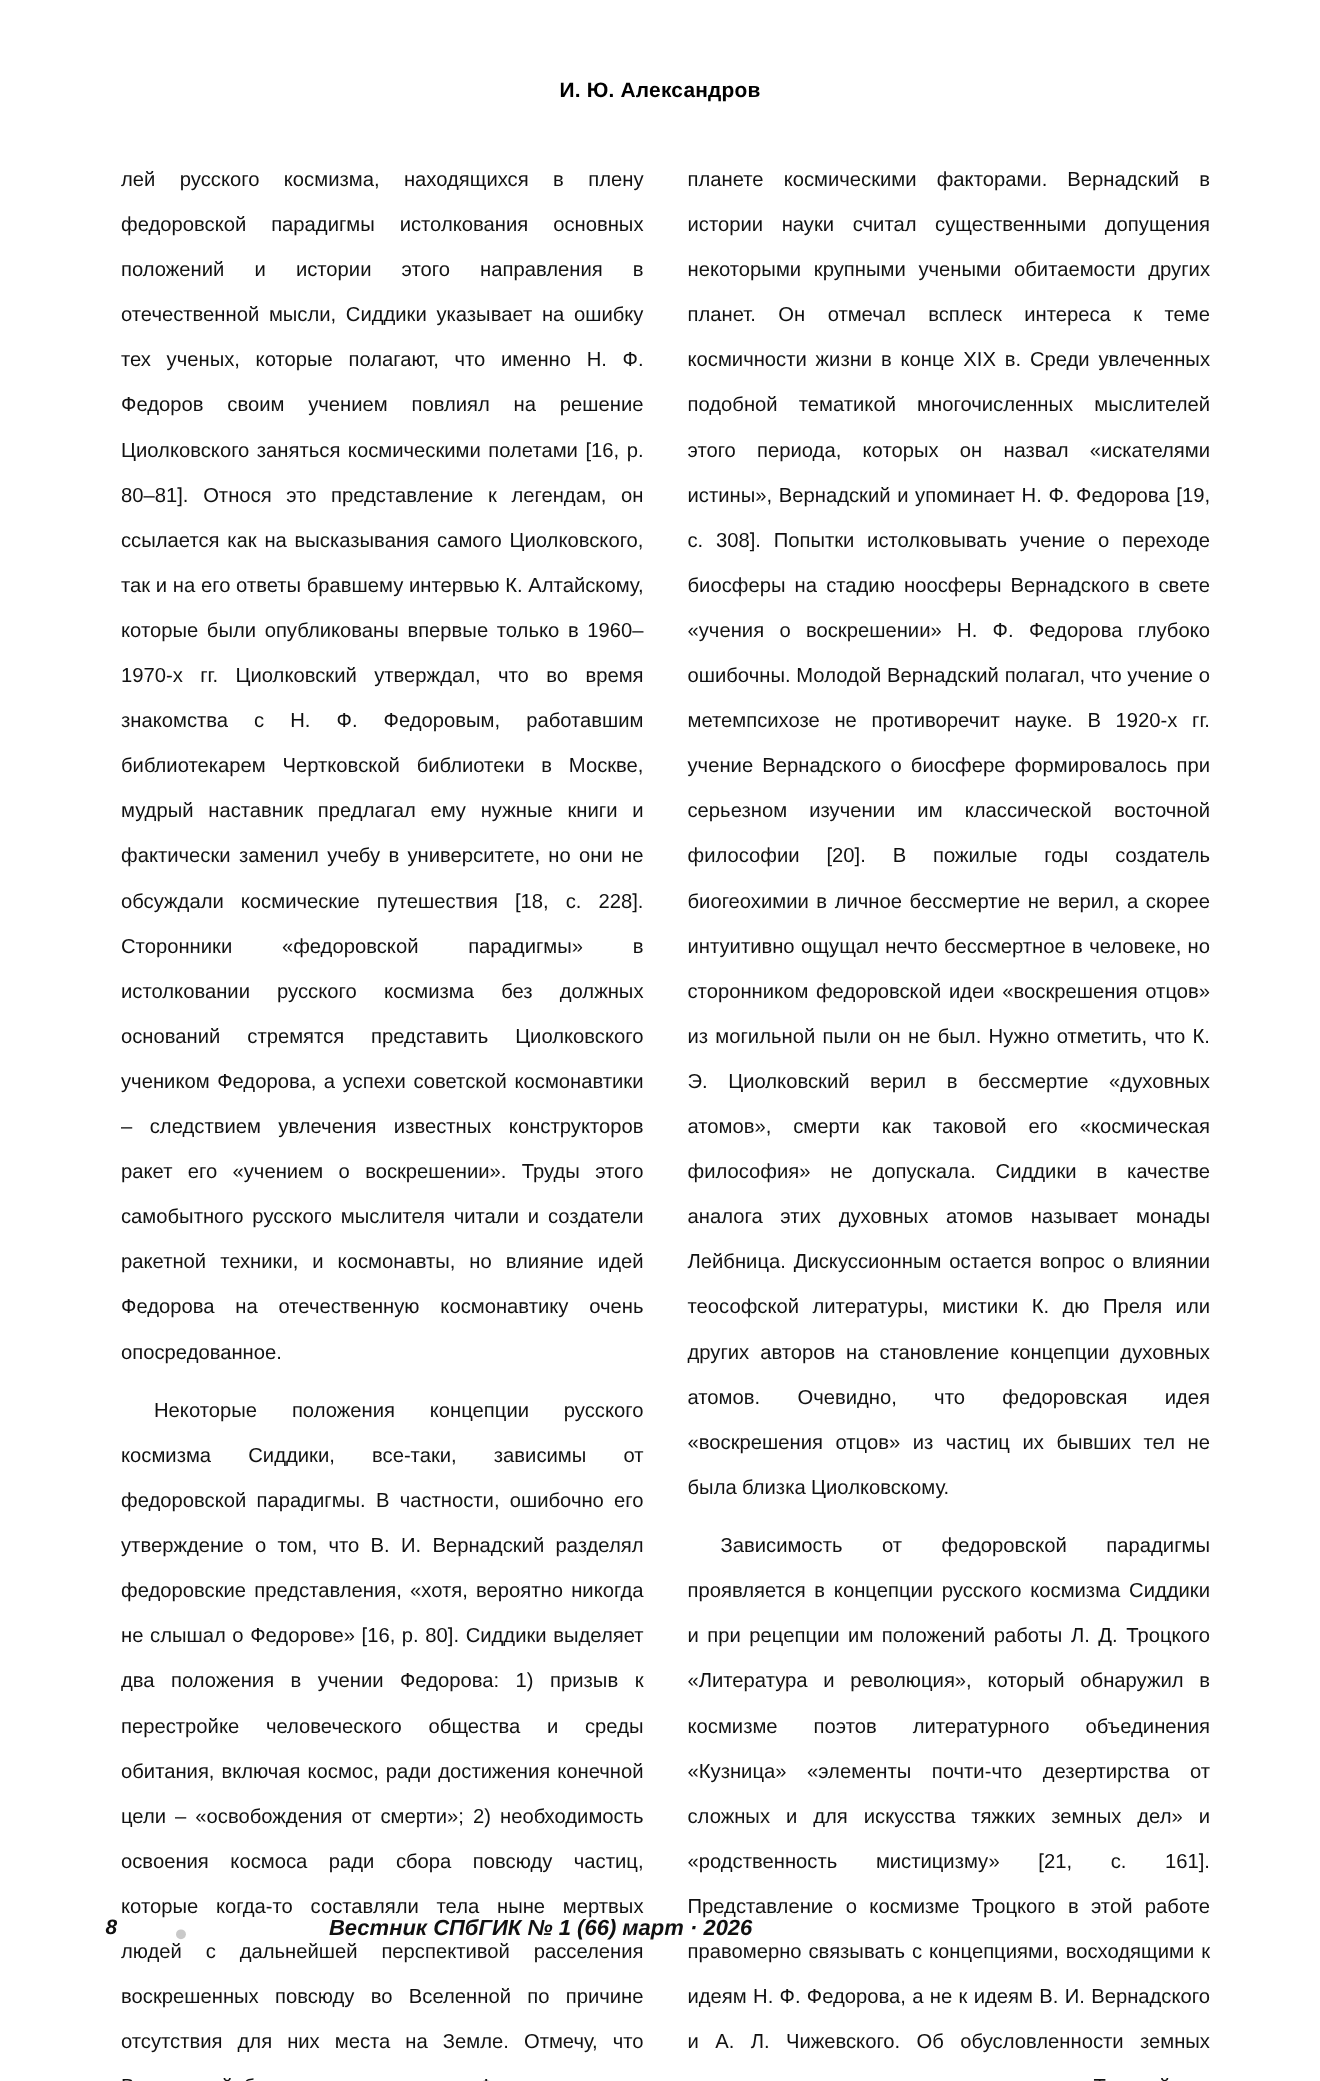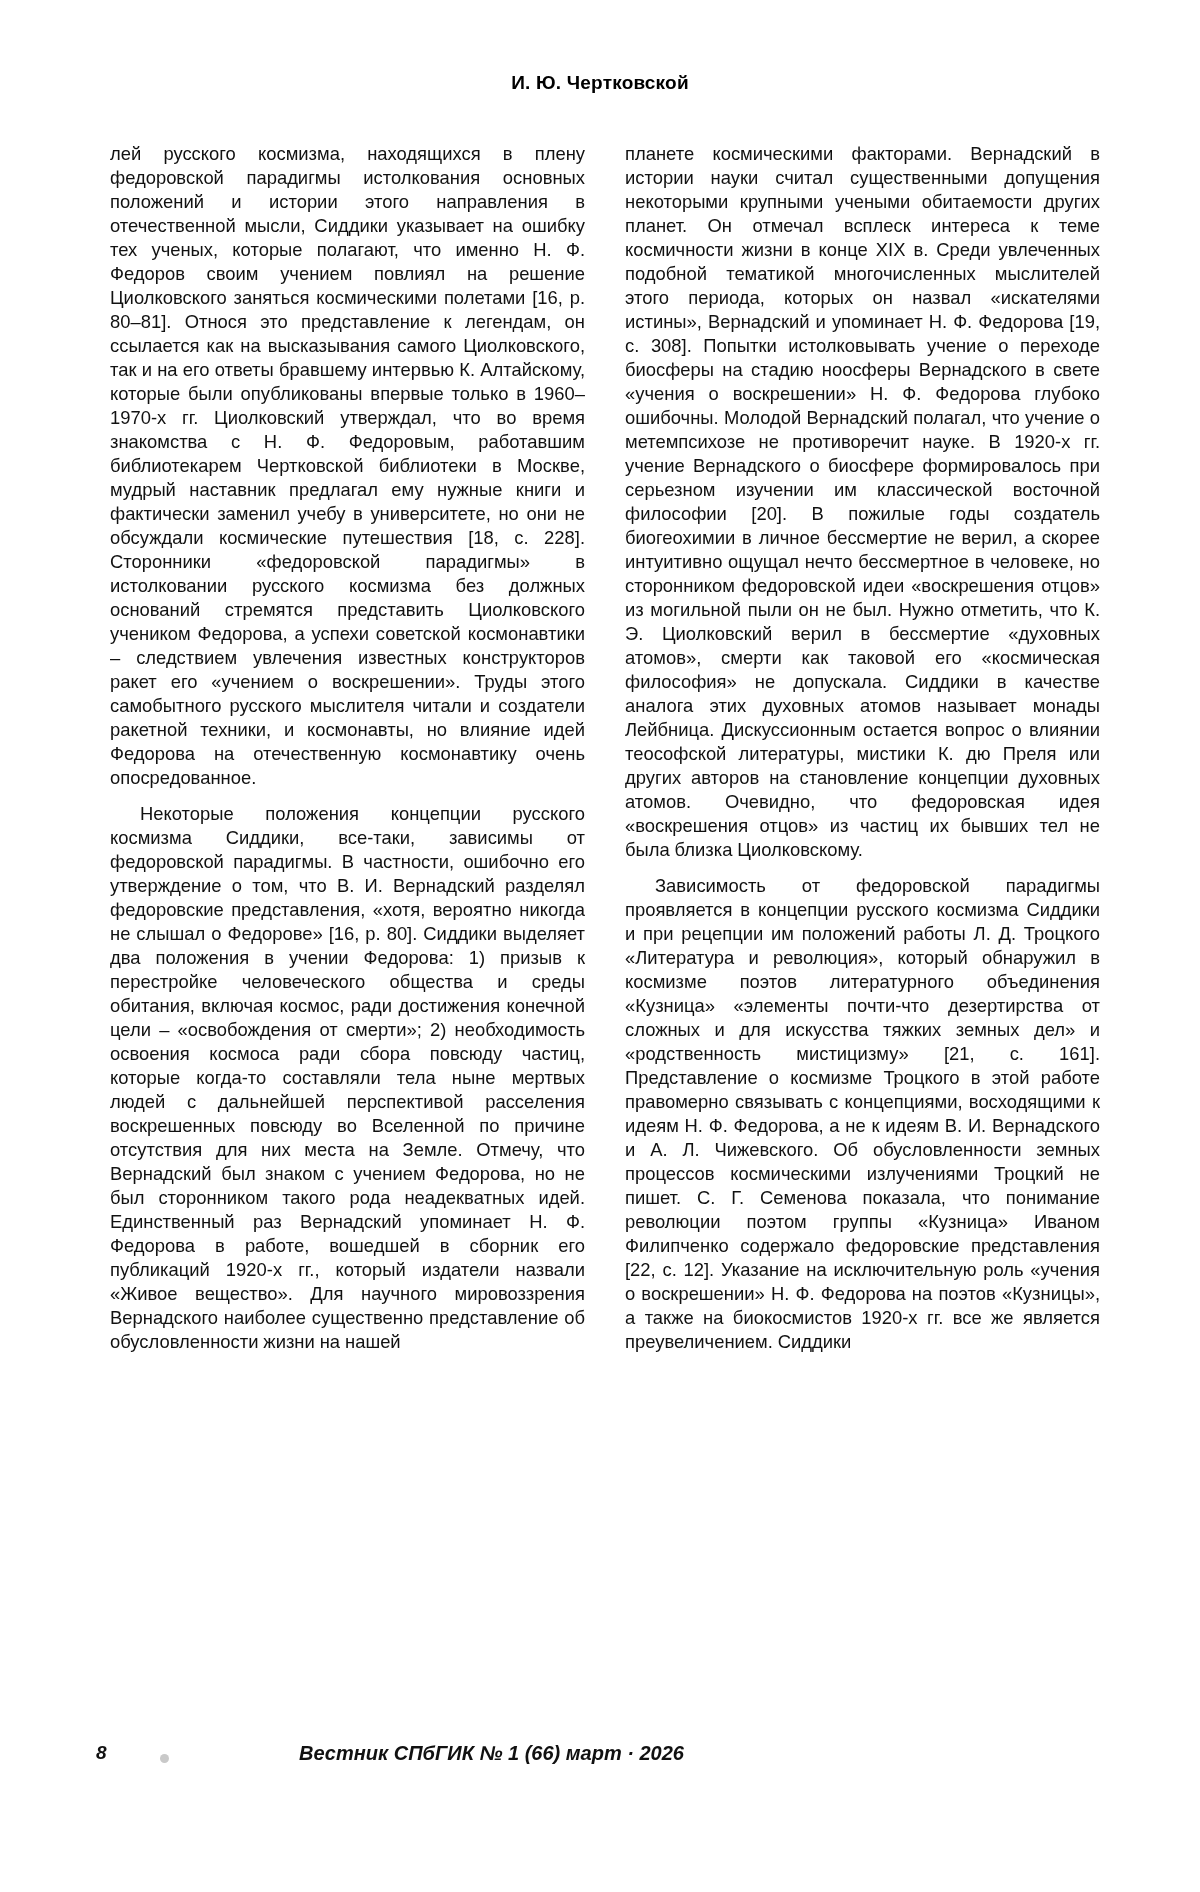--- a/index.html
+++ b/index.html
@@ -38,21 +38,21 @@
     width: 990px;
     display: flex;
     gap: 40px;
   }
   .col {
     width: 475px;
   }
   .col p {
     margin: 0;
     font-size: 18.4px;
-    line-height: 24px;
+    line-height: 41px;
     text-align: justify;
     text-justify: inter-word;
     word-spacing: -0.2px;
     hyphens: manual;
     color: #111;
   }
   .col p.indent {
     text-indent: 30px;
     margin-top: 12px;
   }
@@ -91,21 +91,21 @@
     font-style: italic;
     font-weight: bold;
     color: #111;
   }
 </style>
 </head>
 <body>
 
 <div class="page">
 
-  <div class="running-head">И. Ю. Чертковской</div>
+  <div class="running-head">И. Ю. Александров</div>
 
   <div class="columns">
 
     <div class="col">
       <p>лей русского космизма, находящихся в плену федоровской парадигмы истолкования основных положений и истории этого направления в отечественной мысли, Сиддики указывает на ошибку тех ученых, которые полагают, что именно Н. Ф. Федоров своим учением повлиял на решение Циолковского заняться космическими полетами [16, p. 80–81]. Относя это представление к легендам, он ссылается как на высказывания самого Циолковского, так и на его ответы бравшему интервью К. Алтайскому, которые были опубликованы впервые только в 1960–1970-х гг. Циолковский утверждал, что во время знакомства с Н. Ф. Федоровым, работавшим библиотекарем Чертковской библиотеки в Москве, мудрый наставник предлагал ему нужные книги и фактически заменил учебу в университете, но они не обсуждали космические путешествия [18, с. 228]. Сторонники «федоровской парадигмы» в истолковании русского космизма без должных оснований стремятся представить Циолковского учеником Федорова, а успехи советской космонавтики – следствием увлечения известных конструкторов ракет его «учением о воскрешении». Труды этого самобытного русского мыслителя читали и создатели ракетной техники, и космонавты, но влияние идей Федорова на отечественную космонавтику очень опосредованное.</p>
       <p class="indent">Некоторые положения концепции русского космизма Сиддики, все-таки, зависимы от федоровской парадигмы. В частности, ошибочно его утверждение о том, что В. И. Вернадский разделял федоровские представления, «хотя, вероятно никогда не слышал о Федорове» [16, p. 80]. Сиддики выделяет два положения в учении Федорова: 1) призыв к перестройке человеческого общества и среды обитания, включая космос, ради достижения конечной цели – «освобождения от смерти»; 2) необходимость освоения космоса ради сбора повсюду частиц, которые когда-то составляли тела ныне мертвых людей с дальнейшей перспективой расселения воскрешенных повсюду во Вселенной по причине отсутствия для них места на Земле. Отмечу, что Вернадский был знаком с учением Федорова, но не был сторонником такого рода неадекватных идей. Единственный раз Вернадский упоминает Н. Ф. Федорова в работе, вошедшей в сборник его публикаций 1920-х гг., который издатели назвали «Живое вещество». Для научного мировоззрения Вернадского наиболее существенно представление об обусловленности жизни на нашей</p>
     </div>
 
     <div class="col">
       <p>планете космическими факторами. Вернадский в истории науки считал существенными допущения некоторыми крупными учеными обитаемости других планет. Он отмечал всплеск интереса к теме космичности жизни в конце XIX в. Среди увлеченных подобной тематикой многочисленных мыслителей этого периода, которых он назвал «искателями истины», Вернадский и упоминает Н. Ф. Федорова [19, с. 308]. Попытки истолковывать учение о переходе биосферы на стадию ноосферы Вернадского в свете «учения о воскрешении» Н. Ф. Федорова глубоко ошибочны. Молодой Вернадский полагал, что учение о метемпсихозе не противоречит науке. В 1920-х гг. учение Вернадского о биосфере формировалось при серьезном изучении им классической восточной философии [20]. В пожилые годы создатель биогеохимии в личное бессмертие не верил, а скорее интуитивно ощущал нечто бессмертное в человеке, но сторонником федоровской идеи «воскрешения отцов» из могильной пыли он не был. Нужно отметить, что К. Э. Циолковский верил в бессмертие «духовных атомов», смерти как таковой его «космическая философия» не допускала. Сиддики в качестве аналога этих духовных атомов называет монады Лейбница. Дискуссионным остается вопрос о влиянии теософской литературы, мистики К. дю Преля или других авторов на становление концепции духовных атомов. Очевидно, что федоровская идея «воскрешения отцов» из частиц их бывших тел не была близка Циолковскому.</p>

